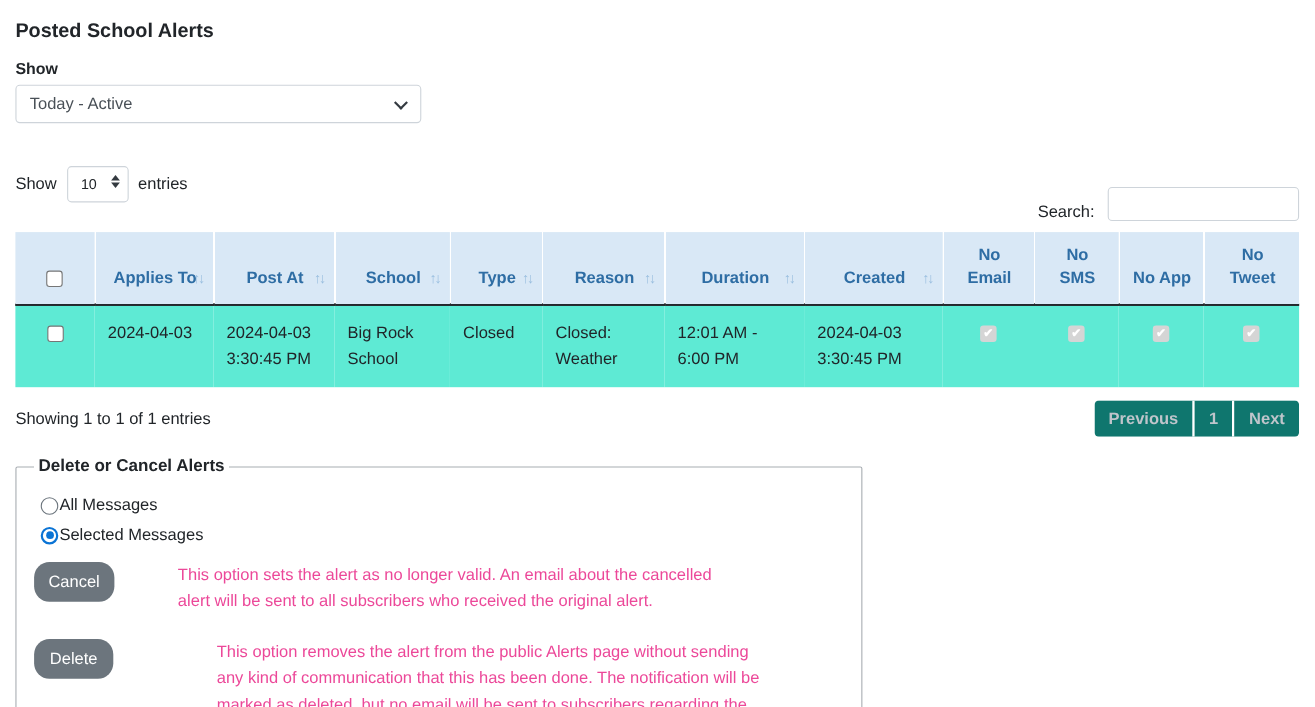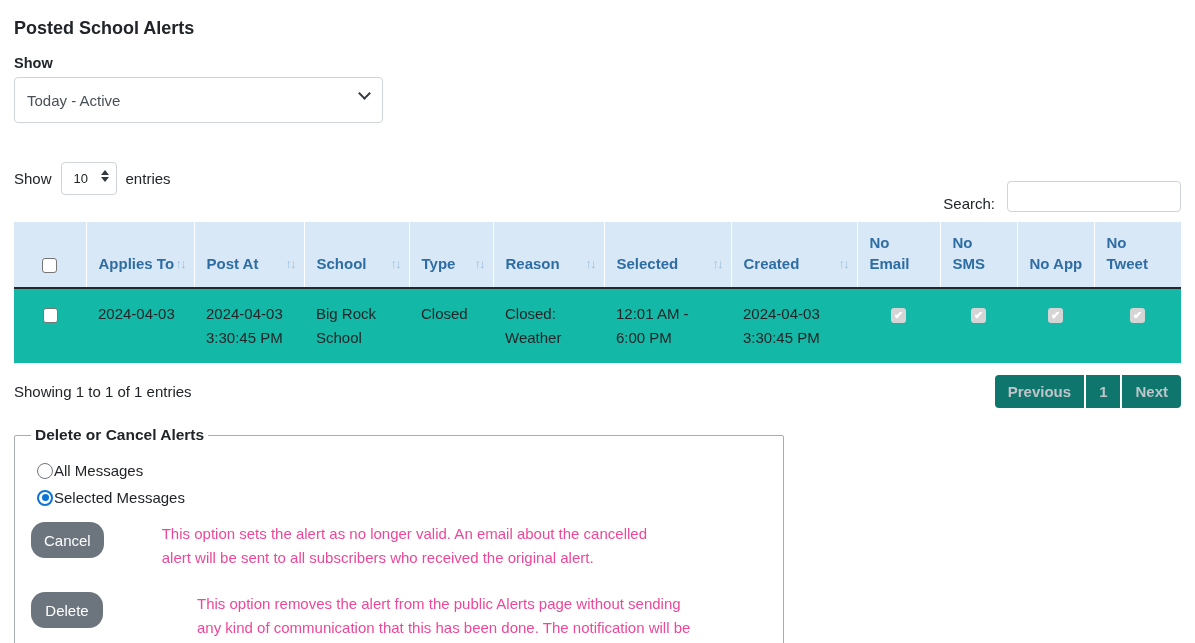--- a/index.html
+++ b/index.html
@@ -10,21 +10,21 @@
     font-family: "Liberation Sans", sans-serif;
     font-size: 15px;
   }
   .page { padding: 18px 14px 0 14px; }
 
   .page-title { font-size: 18px; font-weight: 700; margin: 0 0 16px 0; color: #212529; }
 
   .filter-label { font-weight: 700; font-size: 14.5px; margin-bottom: 6px; }
   .select-wrap { position: relative; width: 369px; }
   .select-wrap select {
-    width: 100%; height: 46px; appearance: none; -webkit-appearance: none;
+    width: 100%; height: 35px; appearance: none; -webkit-appearance: none;
     border: 1px solid #ced4da; border-radius: 4px; background: #fff;
     font-family: "Liberation Sans", sans-serif; font-size: 15px; color: #495057;
     padding: 0 30px 0 12px;
   }
   .chevron-down {
     position: absolute; right: 14px; top: 12px; width: 9px; height: 9px;
     border-right: 2px solid #343a40; border-bottom: 2px solid #343a40;
     transform: rotate(45deg); pointer-events: none;
   }
 
@@ -43,29 +43,29 @@
   .spinner-icon .down { border-top: 5px solid #343a40; }
   .search-ctl { display: flex; align-items: flex-end; gap: 12px; margin-top: 36px; }
   .search-ctl input {
     width: 174px; height: 31px; border: 1px solid #ced4da; border-radius: 4px;
     padding: 0 8px; font-family: "Liberation Sans", sans-serif; font-size: 14px;
   }
 
   table.alerts { width: 1167px; border-collapse: collapse; table-layout: fixed; margin-top: 10px; }
   thead th {
     background: #d9e8f6; color: #2e6da4; font-weight: 700; font-size: 15px;
-    text-align: left; vertical-align: bottom; padding: 10px 10px 13px 12px;
+    text-align: center; vertical-align: bottom; padding: 10px 10px 13px 12px;
     border-right: 1px solid #fff; border-bottom: 2px solid #23272b;
     position: relative; line-height: 21px;
   }
   thead th:last-child { border-right: none; }
   thead th.sel-col { text-align: center; padding-left: 0; padding-right: 0; }
   .sort-icon { position: absolute; right: 9px; bottom: 13px; font-size: 13px; letter-spacing: -2px; color: #99bedf; font-weight: 400; }
   tbody td {
-    background: #14b8a6; vertical-align: top; padding: 13px 10px 13px 12px;
+    background: #5eead4; vertical-align: top; padding: 13px 10px 13px 12px;
     font-size: 15px; line-height: 24px; color: #212529;
   }
   tbody td.sel-col, tbody td.flag-col { text-align: center; padding-left: 0; padding-right: 0; }
 
   .cb { display: inline-block; width: 15px; height: 15px; border: 1px solid #767676; border-radius: 3px; background: #fff; vertical-align: middle; }
   .cb-checked-disabled {
     display: inline-block; width: 15px; height: 15px; border-radius: 3px;
     background: #d5d5d5; color: #fff; font-size: 11px; line-height: 15px;
     text-align: center; vertical-align: middle; font-weight: 700;
   }
@@ -173,21 +173,21 @@
         </th>
         <th>
           <span>Type</span>
           <span class="sort-icon">↑↓</span>
         </th>
         <th>
           <span>Reason</span>
           <span class="sort-icon">↑↓</span>
         </th>
         <th>
-          <span>Selected</span>
+          <span>Duration</span>
           <span class="sort-icon">↑↓</span>
         </th>
         <th>
           <span>Created</span>
           <span class="sort-icon">↑↓</span>
         </th>
         <th>
           <span>No Email</span>
         </th>
         <th>

